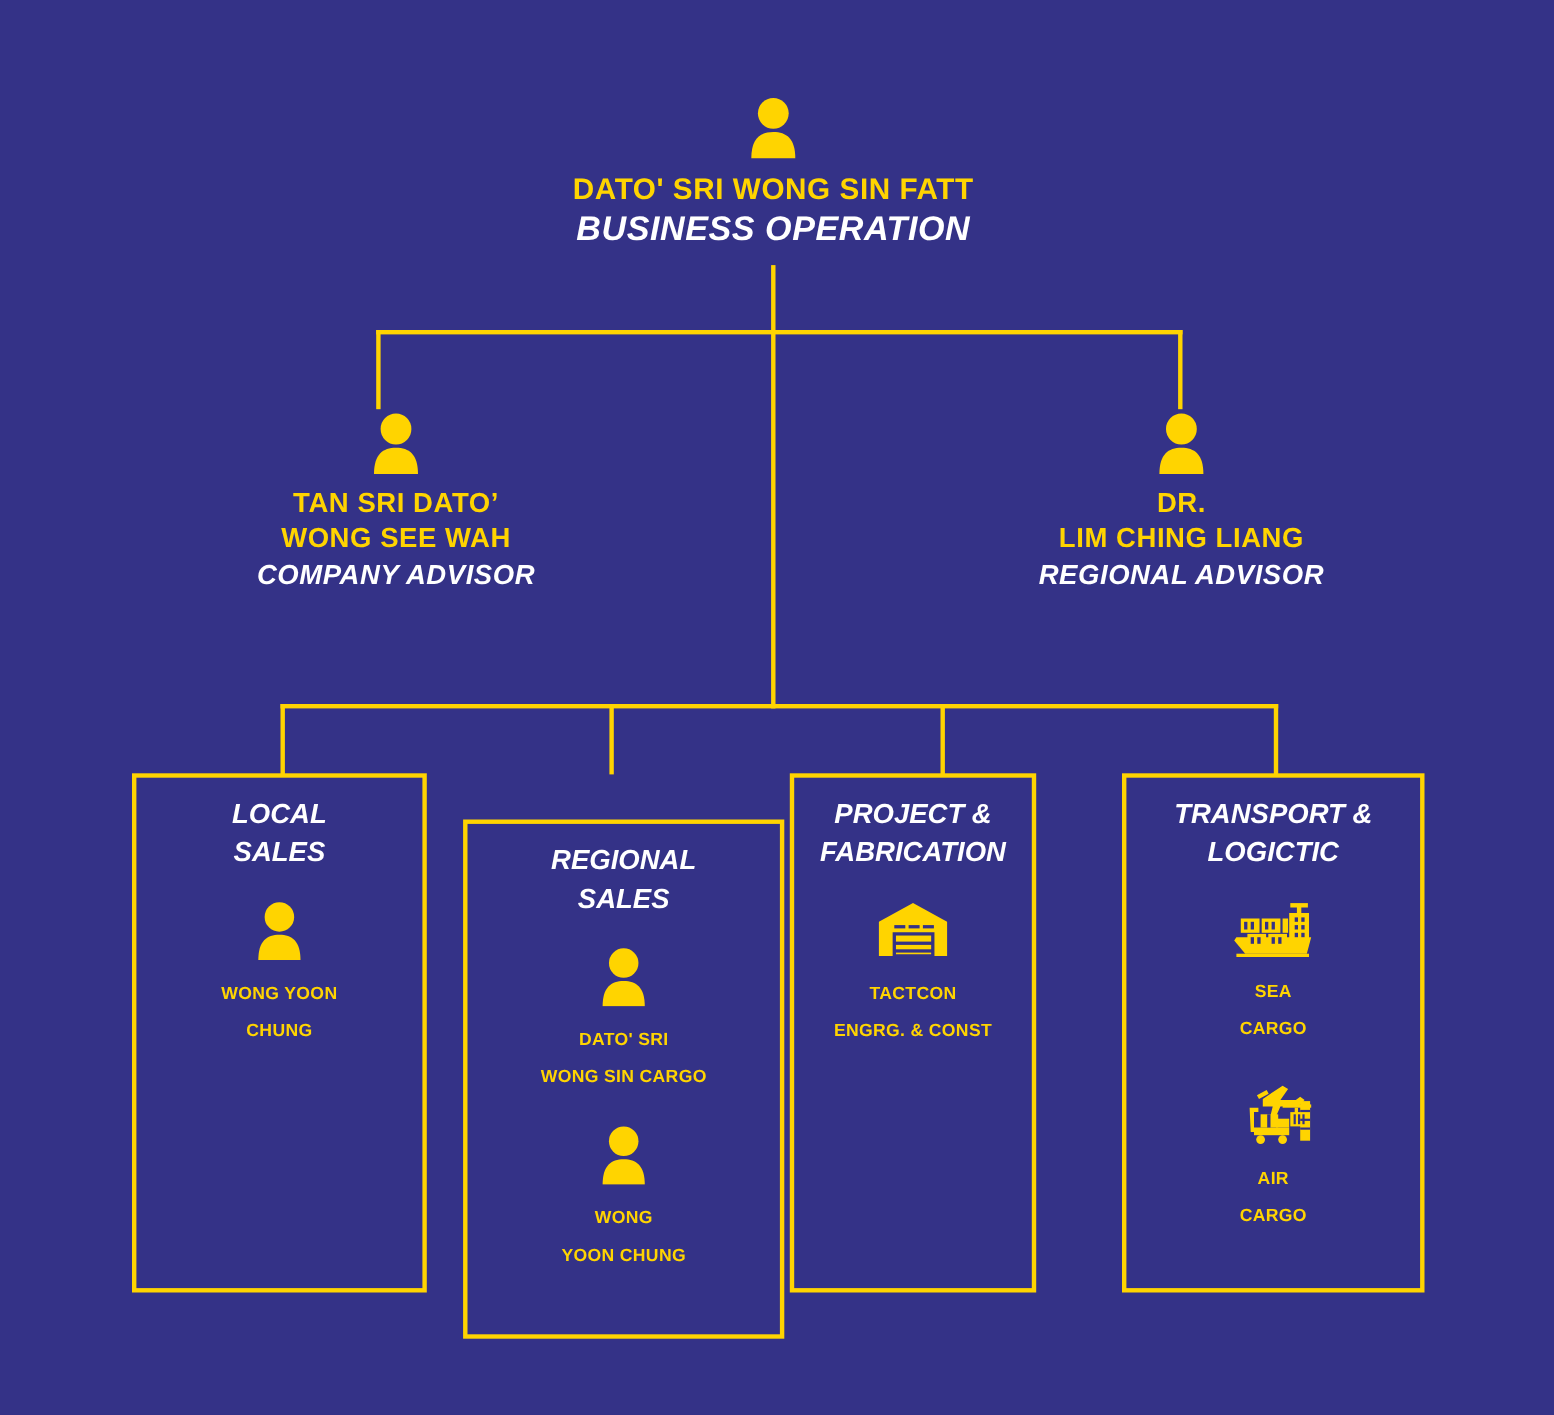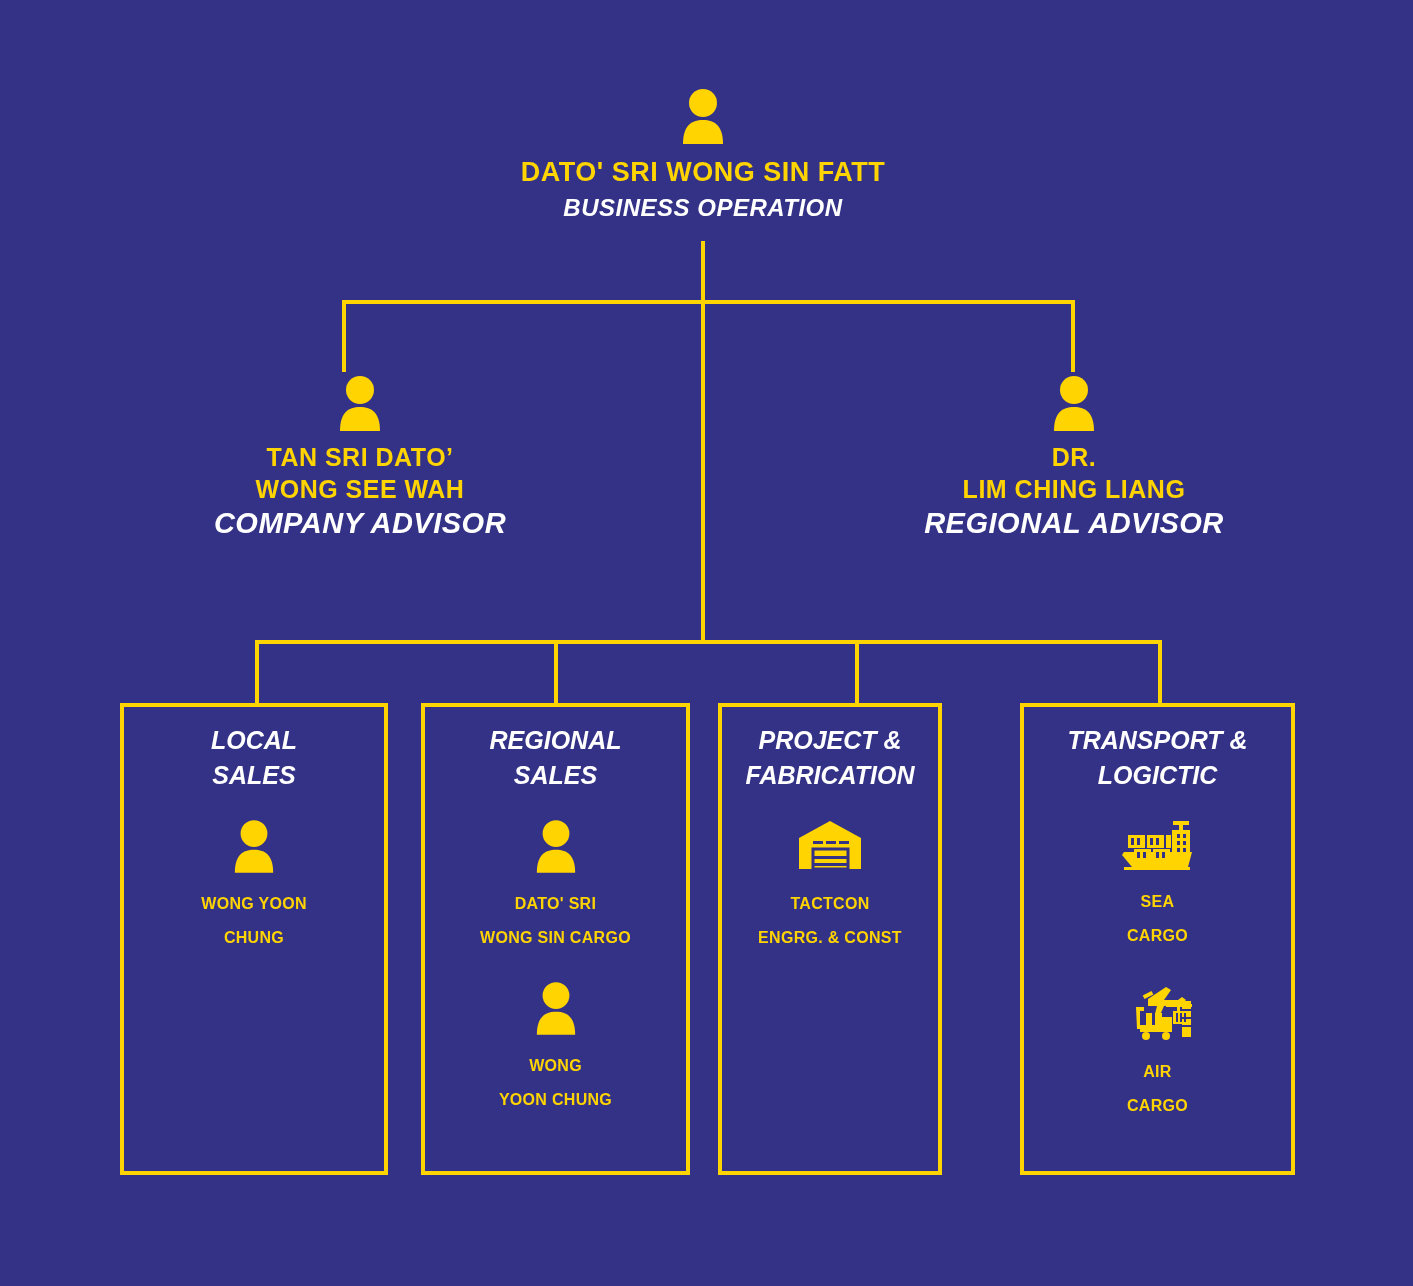--- a/index.html
+++ b/index.html
@@ -51,41 +51,41 @@
     font-style: italic;
     font-weight: bold;
     letter-spacing: 0.5px;
     white-space: pre-line;
   }
 
   
   #node-ceo { left: 453px; top: 88px; width: 500px; }
   #node-ceo .icon-wrap { margin-bottom: 10px; }
   #node-ceo .name { font-size: 27px; line-height: 36px; }
-  #node-ceo .role { font-size: 24px; line-height: 36px; font-style: italic; }
+  #node-ceo .role { font-size: 31px; line-height: 36px; font-style: italic; }
 
   
   .node-l2 { width: 440px; }
   .node-l2 .icon-wrap { margin-bottom: 10px; }
   .node-l2 .name { font-size: 25px; line-height: 32px; }
-  .node-l2 .role { font-size: 29px; line-height: 36px; }
+  .node-l2 .role { font-size: 25px; line-height: 36px; }
   #node-advisor-company { left: 140px; top: 375px; }
   #node-advisor-technical { left: 854px; top: 375px; }
 
   
   .dept-box {
     position: absolute;
     border: 4px solid #FFD400;
     box-sizing: border-box;
     top: 703px;
     height: 472px;
     padding-top: 16px;
   }
   #dept-0 { left: 120px; width: 268px; }
-  #dept-1 { left: 421px; width: 269px; }
+  #dept-1 { left: 421px; width: 292px; margin-top: 42px; }
   #dept-2 { left: 718px; width: 224px; }
   #dept-3 { left: 1020px; width: 275px; }
 
   .dept-title {
     display: block;
     color: #FFFFFF;
     font-style: italic;
     font-weight: bold;
     font-size: 25px;
     line-height: 35px;

